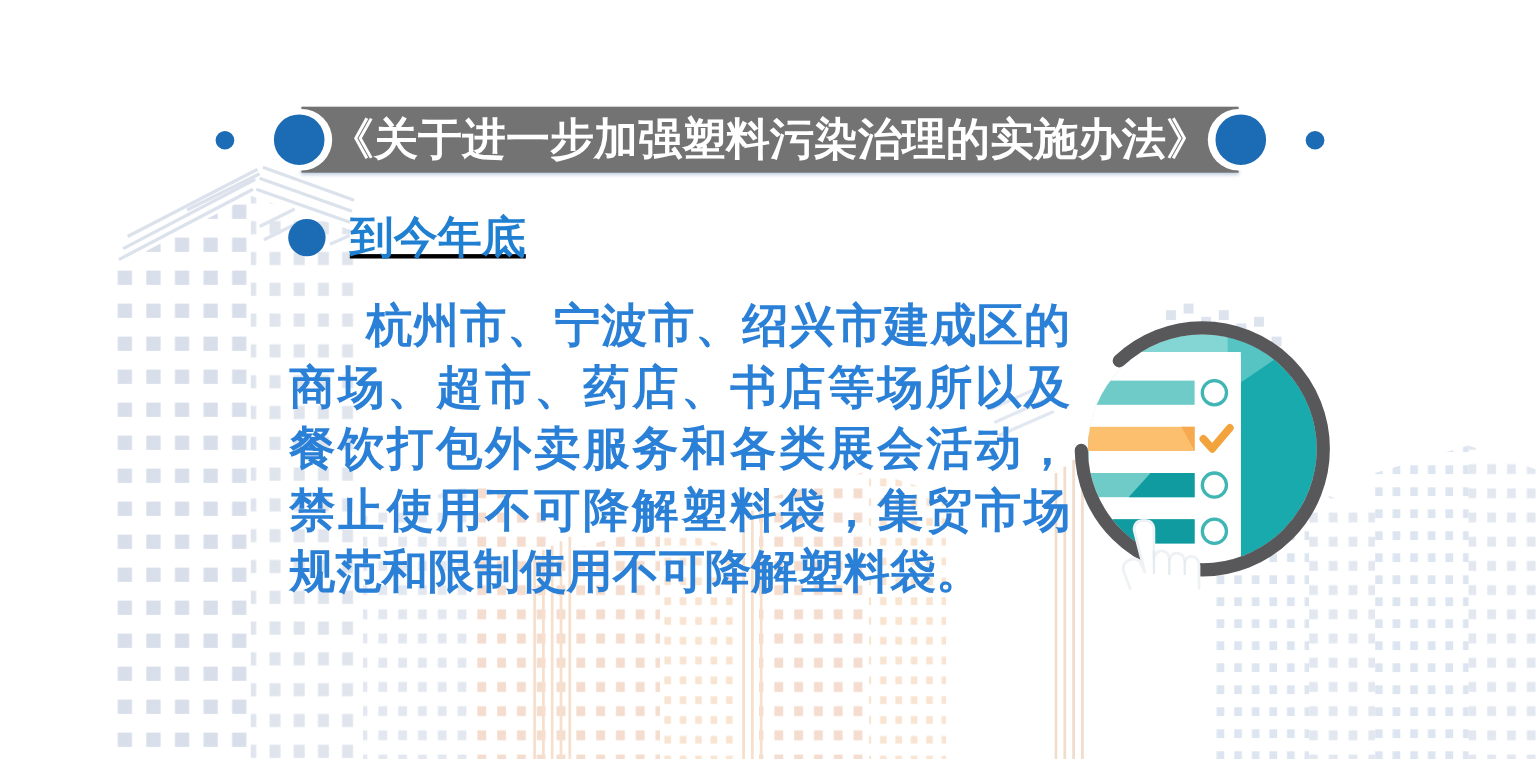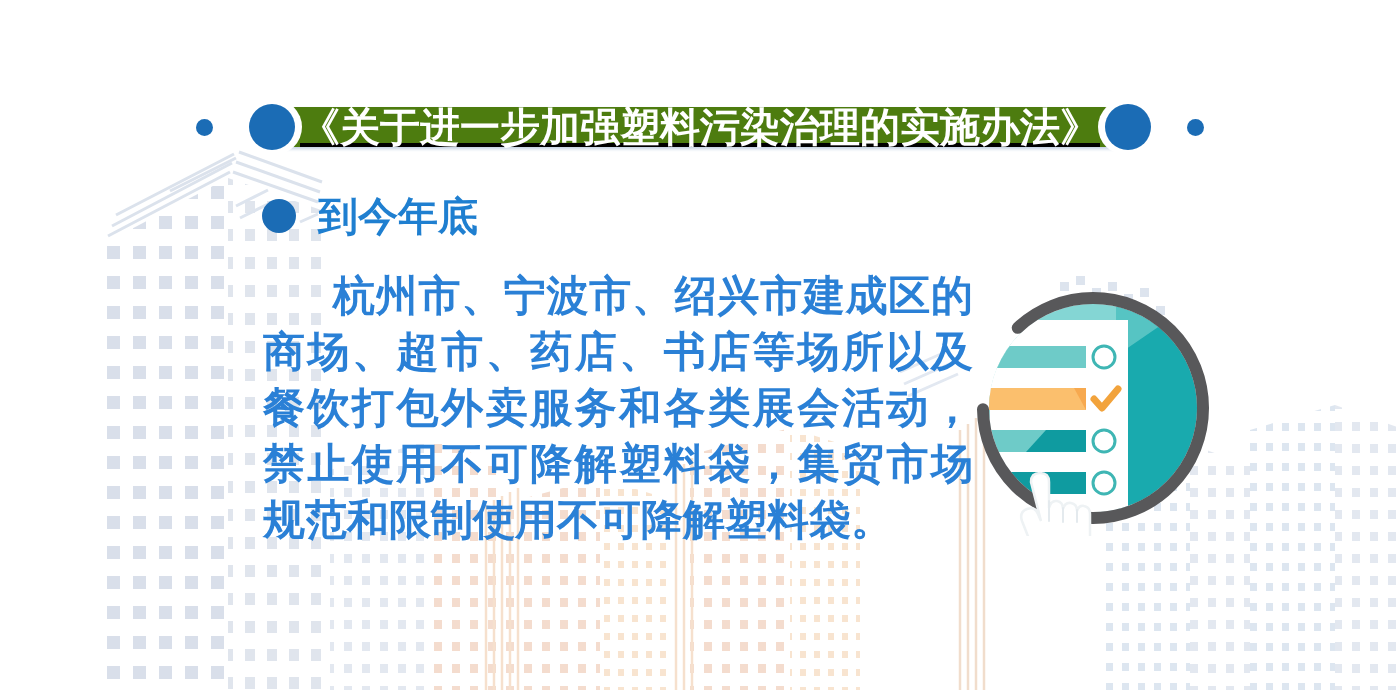--- a/index.html
+++ b/index.html
@@ -57,30 +57,29 @@
     background: #1b6cb5;
     flex: 0 0 auto;
     position: relative;
     z-index: 3;
   }
   .dot-gap-l { width: 36px; flex: 0 0 auto; }
   .dot-gap-r { width: 36px; flex: 0 0 auto; }
 
   .banner {
     position: relative;
-    height: 40px;
-    background: #4d7c0f;
+    height: 60px;
+    background: #737373;
     display: flex;
     align-items: center;
     padding: 0 26px 0 26px;
     margin-left: -21px;
     margin-right: -21px;
     z-index: 2;
     box-shadow: 0 2px 3px rgba(40,90,150,0.28);
-    text-decoration: underline;
   }
   .banner::before,
   .banner::after {
     content: "";
     position: absolute;
     top: 50%;
     transform: translateY(-50%);
     width: 56px;
     height: 56px;
     border-radius: 50%;
@@ -102,20 +101,21 @@
   }
 
   
   .subtitle-row {
     position: absolute;
     left: 262px;
     top: 196px;
     display: flex;
     align-items: center;
     z-index: 5;
+    text-decoration: underline;
   }
   .subtitle-bullet {
     width: 34px;
     height: 34px;
     border-radius: 50%;
     background: #1b6cb5;
     flex: 0 0 auto;
   }
   .subtitle-text {
     margin-left: 22px;

